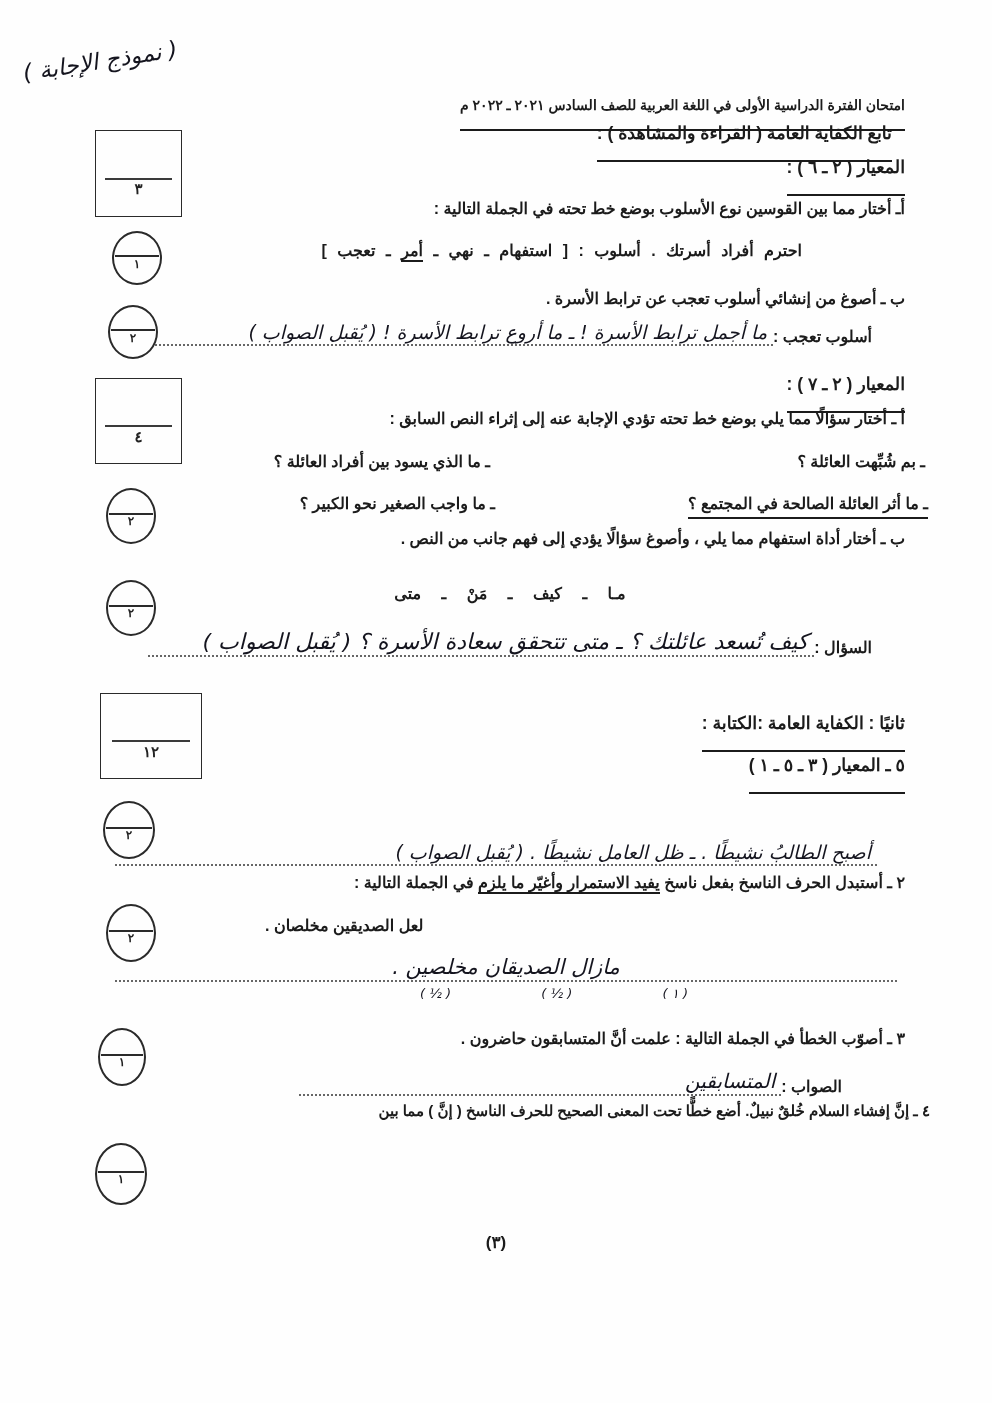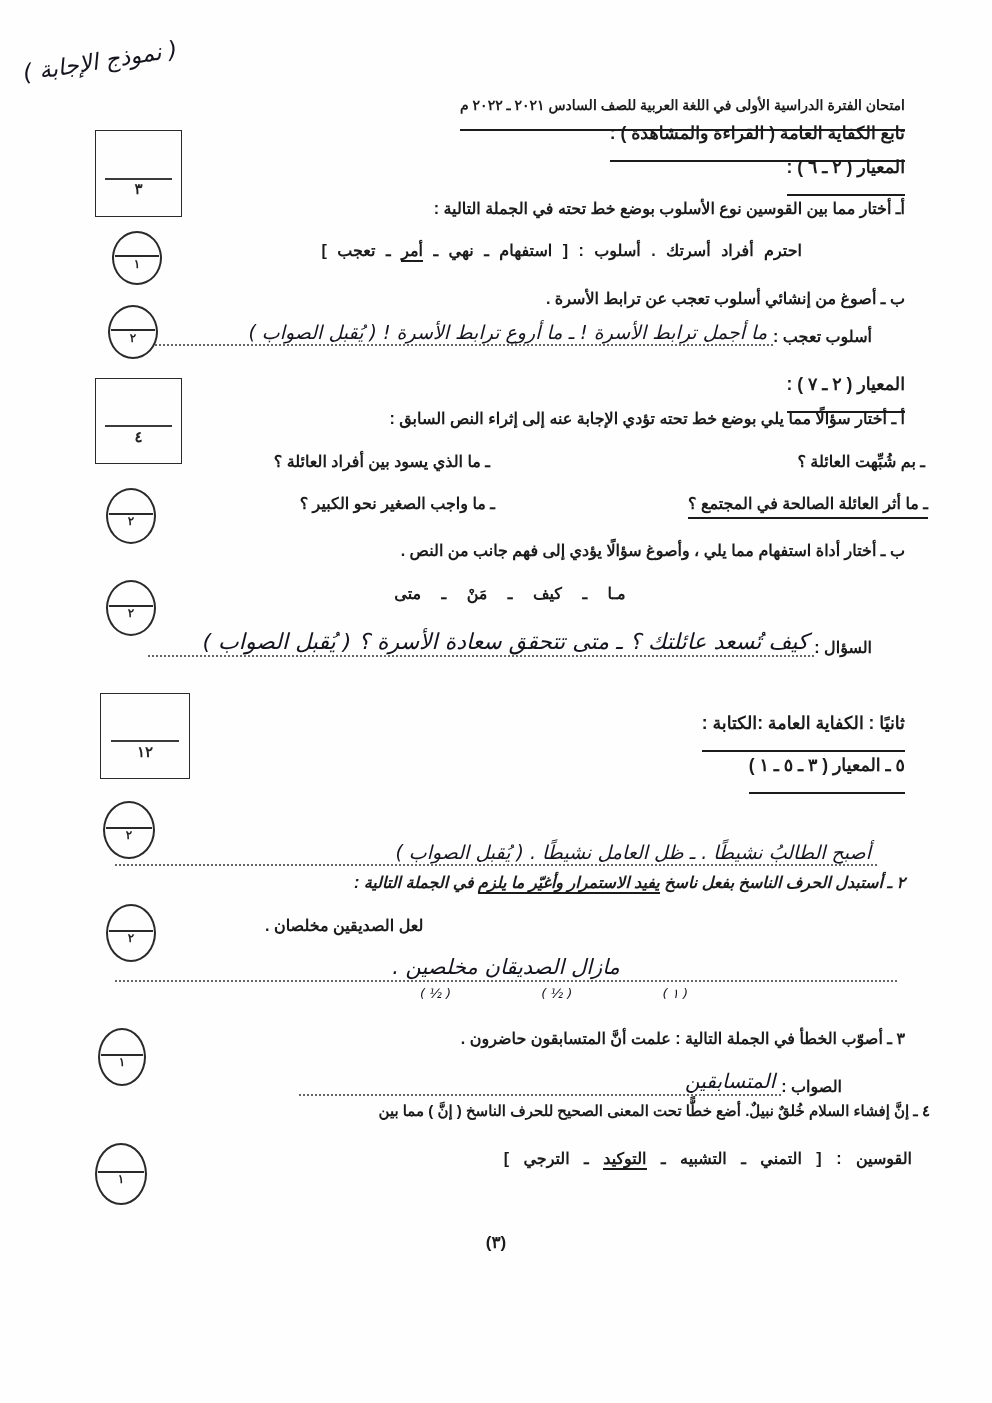--- a/index.html
+++ b/index.html
@@ -34,21 +34,21 @@
 </style>
 </head>
 <body>
 
 <div class="page">
 
   <div class="abs hand" style="left:22px;top:48px;font-size:23px;transform:rotate(-9deg);">( نموذج الإجابة )</div>
 
   <div class="abs print sz14 titleline rtl" style="right:87px;top:97px;">امتحان الفترة الدراسية الأولى في اللغة العربية للصف السادس ٢٠٢١ ـ ٢٠٢٢ م</div>
 
-  <div class="abs print sz17 titleline rtl" style="right:87px;top:123px;margin-left:44px;">تابع الكفاية العامة ( القراءة والمشاهدة ) :</div>
+  <div class="abs print sz17 titleline rtl" style="right:100px;top:123px;margin-left:44px;">تابع الكفاية العامة ( القراءة والمشاهدة ) :</div>
 
   <div class="abs print sz17 titleline rtl" style="right:87px;top:157px;">المعيار ( ٢ ـ ٦ ) :</div>
 
   <div class="abs print sz16 rtl" style="right:87px;top:199px;">أـ أختار مما بين القوسين نوع الأسلوب بوضع خط تحته في الجملة التالية :</div>
 
   <div class="abs print sz16 rtl" style="right:87px;top:289px;">ب ـ أصوغ من إنشائي أسلوب تعجب عن ترابط الأسرة .</div>
 
   <div class="abs print sz16 rtl" style="right:190px;top:241px;word-spacing:6px;">
     <span>احترم أفراد أسرتك .   أسلوب : [</span>
     <span>استفهام</span>
@@ -68,39 +68,39 @@
 
   <div class="abs print sz17 titleline rtl" style="right:87px;top:374px;">المعيار ( ٢ ـ ٧ ) :</div>
 
   <div class="abs print sz16 rtl" style="right:87px;top:409px;">أ ـ أختار سؤالًا مما يلي بوضع خط تحته تؤدي الإجابة عنه إلى إثراء النص السابق :</div>
 
   <div class="abs print sz16 rtl" style="right:67px;top:452px;">ـ بم شُبِّهت العائلة ؟</div>
   <div class="abs print sz16 rtl" style="right:502px;top:452px;">ـ ما الذي يسود بين أفراد العائلة ؟</div>
   <div class="abs print sz16 rtl u" style="right:64px;top:494px;padding-bottom:4px;">ـ ما أثر العائلة الصالحة في المجتمع ؟</div>
   <div class="abs print sz16 rtl" style="right:497px;top:494px;">ـ ما واجب الصغير نحو الكبير ؟</div>
 
-  <div class="abs print sz16 rtl" style="right:87px;top:541px;">ب ـ أختار أداة استفهام مما يلي ، وأصوغ سؤالًا يؤدي إلى فهم جانب من النص .</div>
+  <div class="abs print sz16 rtl" style="right:87px;top:529px;">ب ـ أختار أداة استفهام مما يلي ، وأصوغ سؤالًا يؤدي إلى فهم جانب من النص .</div>
 
   <div class="abs print sz16 rtl tools" style="left:0;right:0;top:584px;text-align:center;padding-left:28px;">مـا ـ كيف ـ مَنْ ـ متى</div>
 
   <div class="abs ansline" style="right:120px;left:148px;top:617px;height:40px;">
     <span class="print sz16">السؤال :</span>
     <span class="ans-fill right"><span class="hand" style="font-size:22px;">كيف تُسعد عائلتك ؟ ـ متى تتحقق سعادة الأسرة ؟ ( يُقبل الصواب )</span></span>
   </div>
 
   <div class="abs print sz17 titleline rtl" style="right:87px;top:713px;margin-left:16px;">ثانيًا : الكفاية العامة :الكتابة :</div>
 
   <div class="abs print sz17 titleline rtl" style="right:87px;top:755px;margin-left:36px;">٥ ـ المعيار ( ٣ ـ ٥ ـ ١ )</div>
 
 
   <div class="abs ansline" style="right:115px;left:115px;top:830px;height:36px;">
     <span class="ans-fill right"><span class="hand" style="font-size:19px;">أصبح الطالبُ نشيطًا .  ـ  ظل العامل نشيطًا .     ( يُقبل الصواب )</span></span>
   </div>
 
-  <div class="abs print sz16 rtl" style="right:87px;top:873px;font-style:italic;">
+  <div class="abs print sz16 rtl" style="right:87px;top:873px;">
     <span>٢ ـ أستبدل الحرف الناسخ بفعل ناسخ </span><span class="u">يفيد الاستمرار وأغيّر ما يلزم</span><span> في الجملة التالية :</span>
   </div>
 
   <div class="abs print sz16 rtl" style="left:265px;top:916px;">لعل الصديقين مخلصان .</div>
 
   <div class="abs ansline" style="right:95px;left:115px;top:946px;height:36px;">
     <span class="ans-fill center"><span class="hand" style="font-size:21px;">مازال الصديقان مخلصين .</span></span>
   </div>
 
   <div class="abs marksrow" style="left:420px;top:986px;width:268px;">
@@ -111,43 +111,32 @@
 
   <div class="abs print sz16 rtl" style="right:87px;top:1029px;">٣ ـ أصوّب الخطأ في الجملة التالية :    علمت أنَّ المتسابقون حاضرون .</div>
 
   <div class="abs ansline" style="right:150px;left:300px;top:1060px;height:36px;">
     <span class="print sz16">الصواب :</span>
     <span class="ans-fill right"><span class="hand" style="font-size:20px;margin-left:380px;">المتسابقين</span></span>
   </div>
 
   <div class="abs print sz15 rtl" style="right:62px;top:1102px;">٤ ـ إنَّ إفشاء السلام خُلقٌ نبيلٌ.  أضع خطًّا تحت المعنى الصحيح للحرف الناسخ ( إنَّ ) مما بين</div>
 
-  <div class="abs print sz16 rtl" style="right:80px;top:1149px;word-spacing:10px;">
-    <span>القوسين :   [</span>
-    <span>التمني</span>
-    <span>ـ</span>
-    <span>التشبيه</span>
-    <span>ـ</span>
-    <span class="u">التوكيد</span>
-    <span>ـ</span>
-    <span>الترجي</span>
-    <span>]</span>
-  </div>
 
   <div class="abs print" style="left:0;right:0;top:1232px;text-align:center;font-size:17px;">(٣)</div>
 
   <div class="score-box" style="left:95px;top:130px;width:85px;height:85px;">
     <div class="sb-line"></div>
     <div class="sb-num">٣</div>
   </div>
   <div class="score-box" style="left:95px;top:378px;width:85px;height:84px;">
     <div class="sb-line"></div>
     <div class="sb-num">٤</div>
   </div>
-  <div class="score-box" style="left:100px;top:693px;width:88px;height:84px;">
+  <div class="score-box" style="left:100px;top:693px;width:88px;height:84px;padding-left:12px;">
     <div class="sb-line"></div>
     <div class="sb-num">١٢</div>
   </div>
 
   <div class="mark-circle" style="left:112px;top:231px;width:46px;height:50px;">
     <div class="mc-line"></div>
     <div class="mc-num">١</div>
   </div>
   <div class="mark-circle" style="left:108px;top:305px;width:46px;height:50px;">
     <div class="mc-line"></div>

